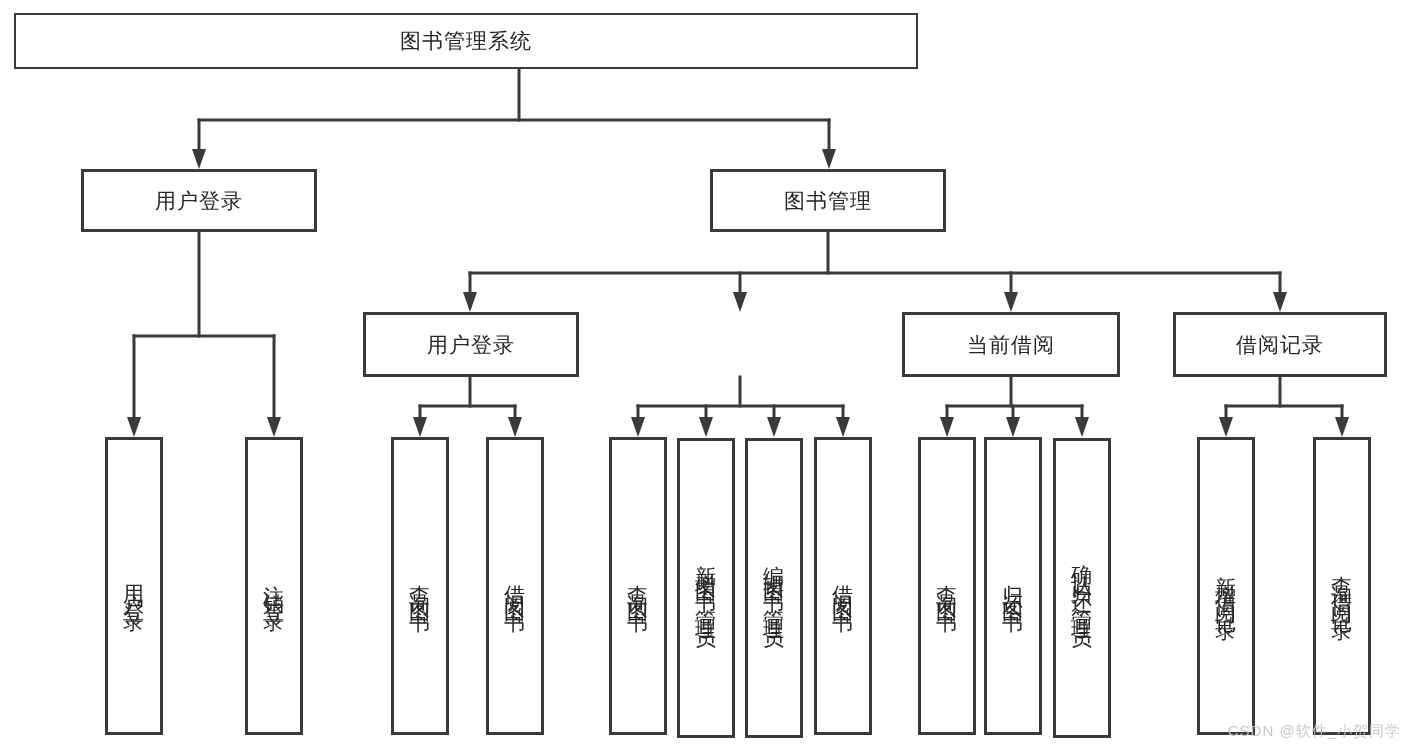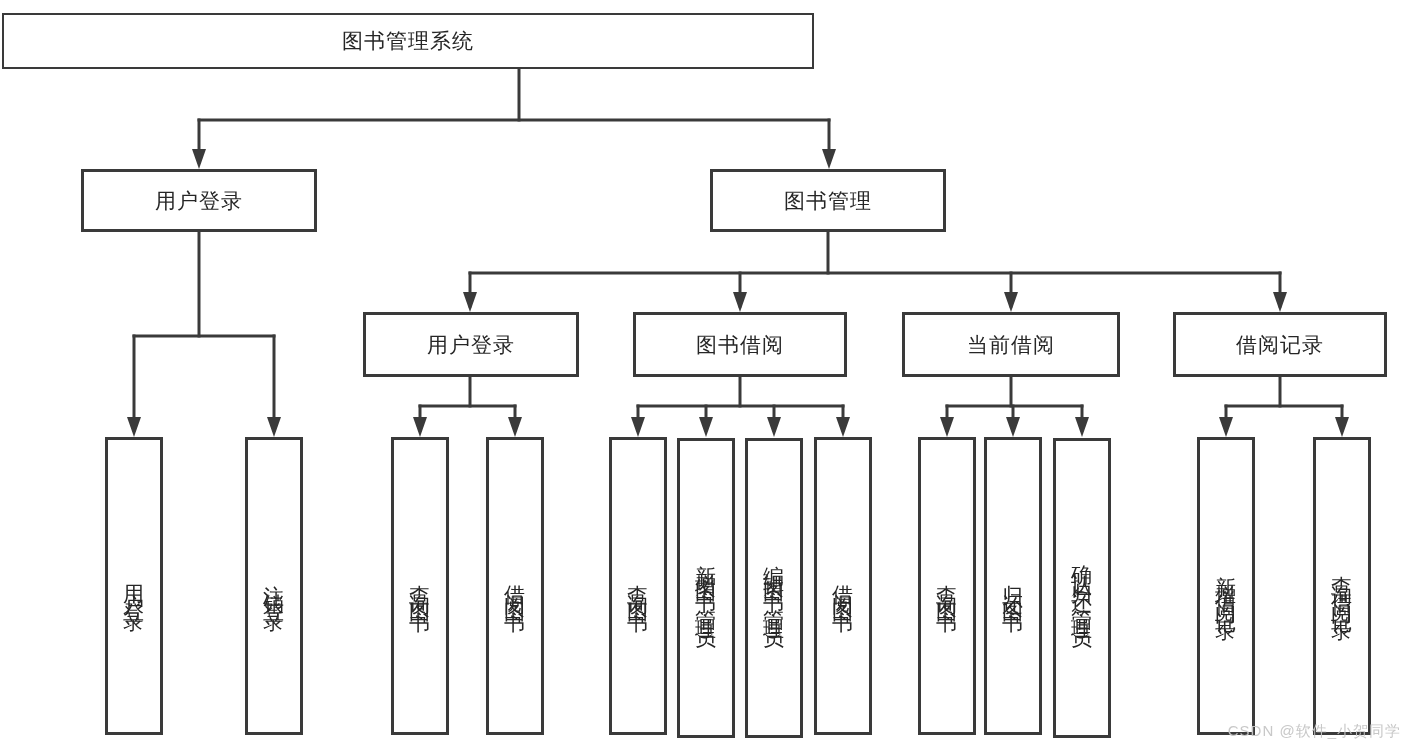--- a/index.html
+++ b/index.html
@@ -123,37 +123,34 @@
       <polygon points="767,417 781,417 774,437"></polygon>
       <polygon points="836,417 850,417 843,437"></polygon>
       <polygon points="940,417 954,417 947,437"></polygon>
       <polygon points="1006,417 1020,417 1013,437"></polygon>
       <polygon points="1075,417 1089,417 1082,437"></polygon>
       <polygon points="1219,417 1233,417 1226,437"></polygon>
       <polygon points="1335,417 1349,417 1342,437"></polygon>
     </g>
   </svg>
 
-  <div class="node root" style="left:2px; top:13px; width:812px; height:56px;">
+  <div class="node root" style="left:14px; top:13px; width:904px; height:56px;">
     <span class="hlabel">图书管理系统</span>
   </div>
 
   <div class="node" style="left:81px; top:169px; width:236px; height:63px;">
     <span class="hlabel">用户登录</span>
   </div>
   <div class="node" style="left:710px; top:169px; width:236px; height:63px;">
     <span class="hlabel">图书管理</span>
   </div>
 
   <div class="node" style="left:363px; top:312px; width:216px; height:65px;">
     <span class="hlabel">用户登录</span>
   </div>
-  <div class="node" style="left:633px; top:312px; width:214px; height:65px;">
-    <span class="hlabel">图书借阅</span>
-  </div>
   <div class="node" style="left:1173px; top:312px; width:214px; height:65px;">
     <span class="hlabel">借阅记录</span>
   </div>
   <div class="node" style="left:902px; top:312px; width:218px; height:65px;">
     <span class="hlabel">当前借阅</span>
   </div>
 
   <div class="node" style="left:105px; top:437px; width:58px; height:298px;">
     <span class="vtext">用户登录</span>
   </div>

